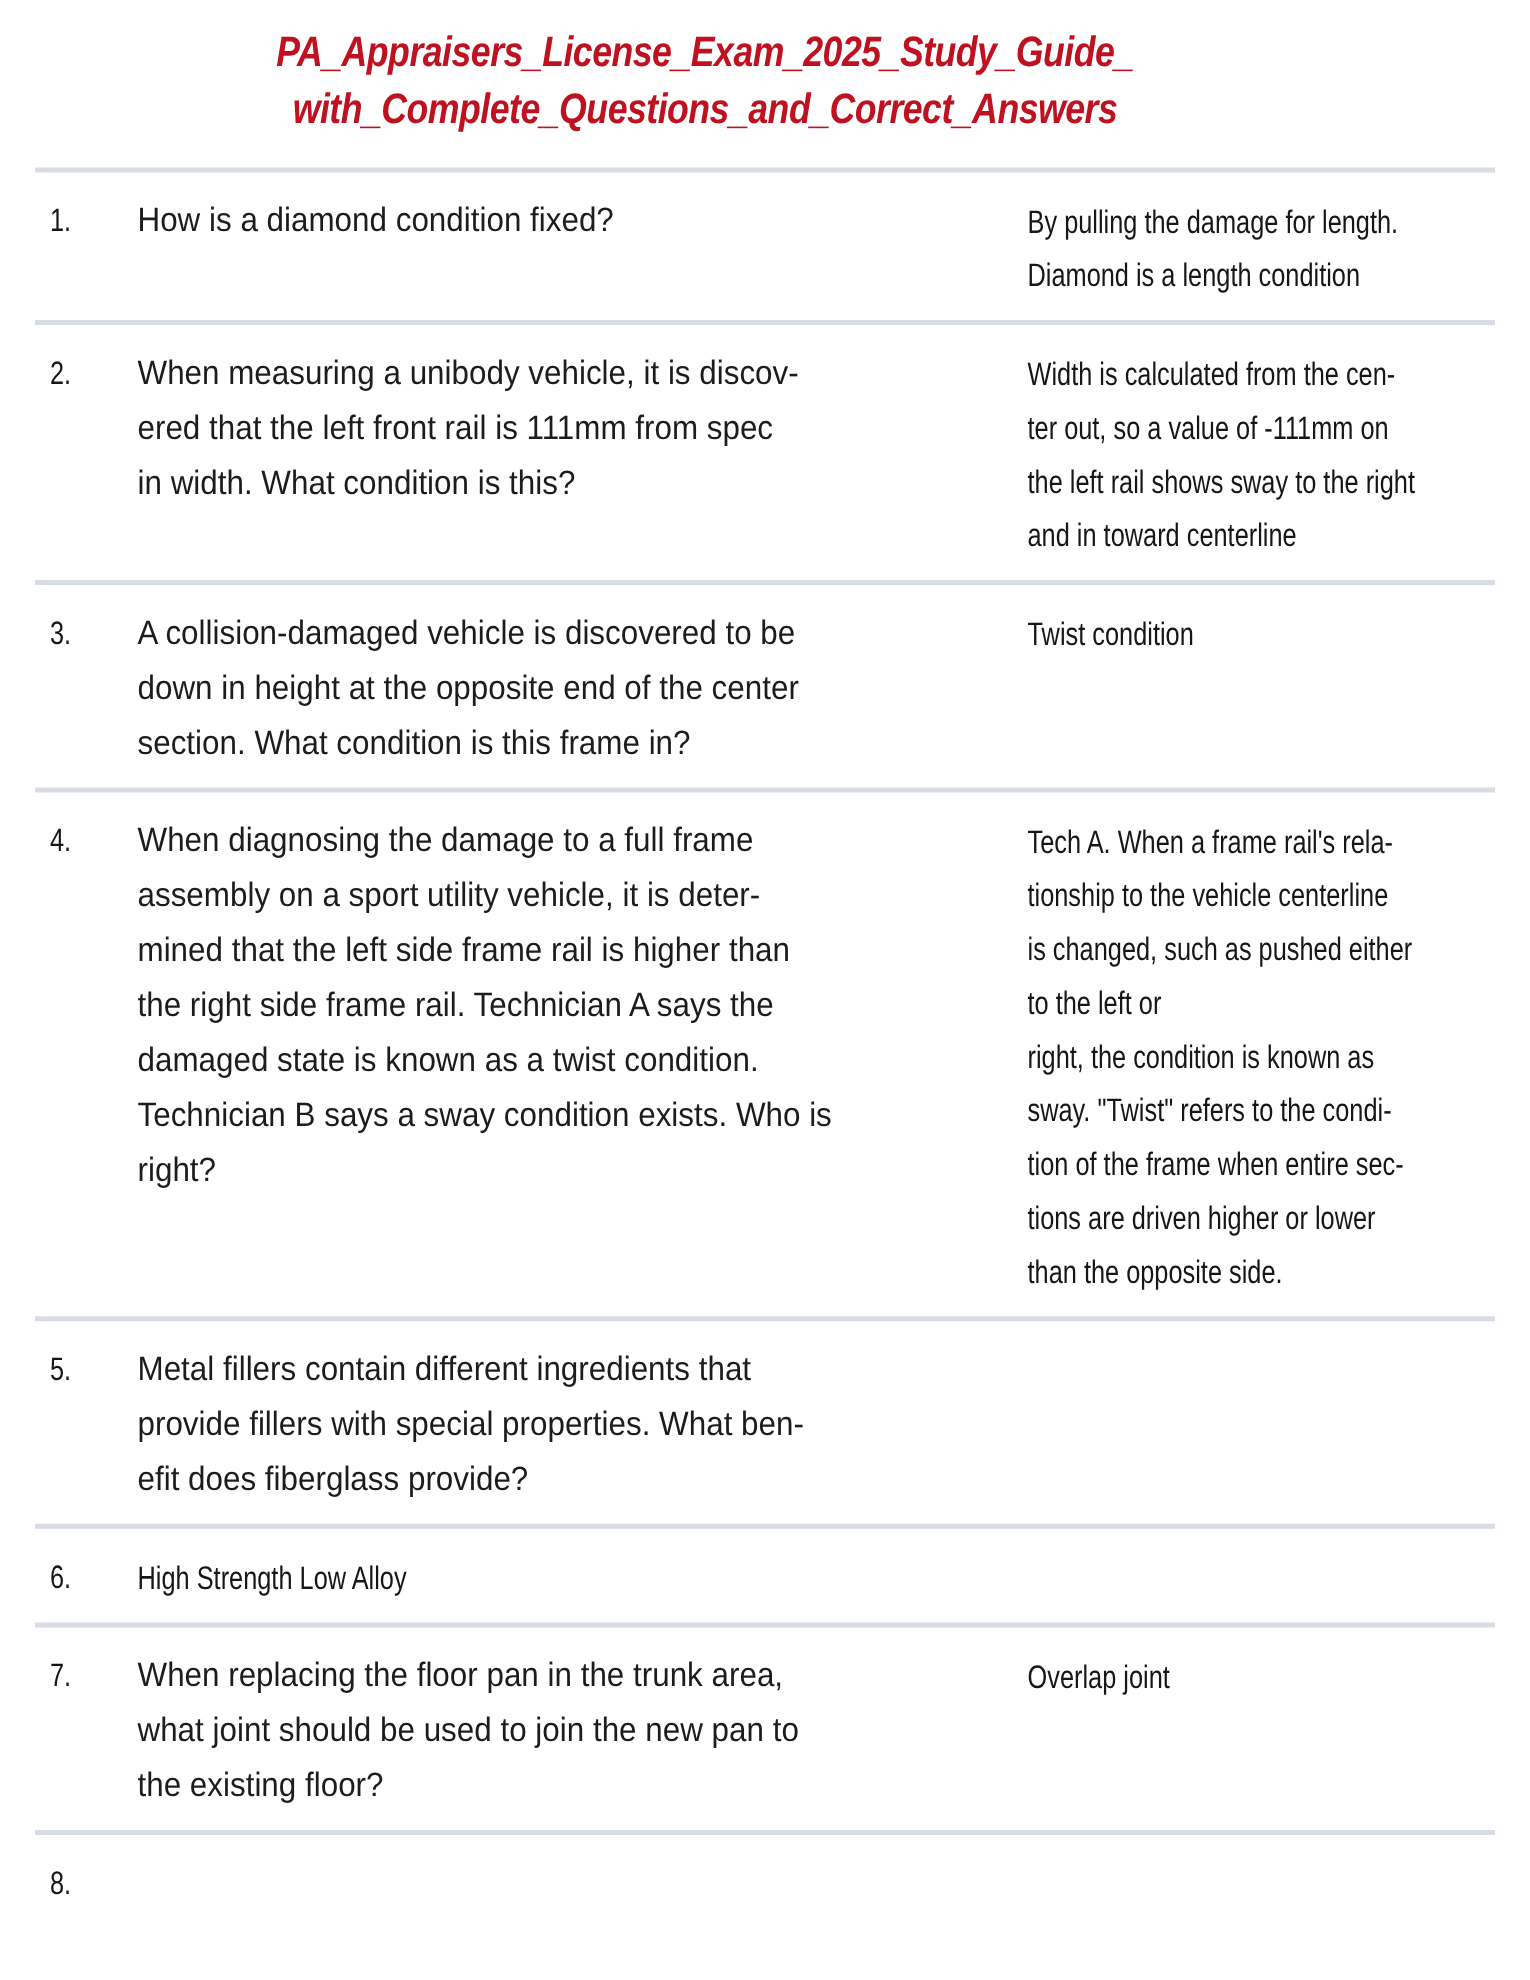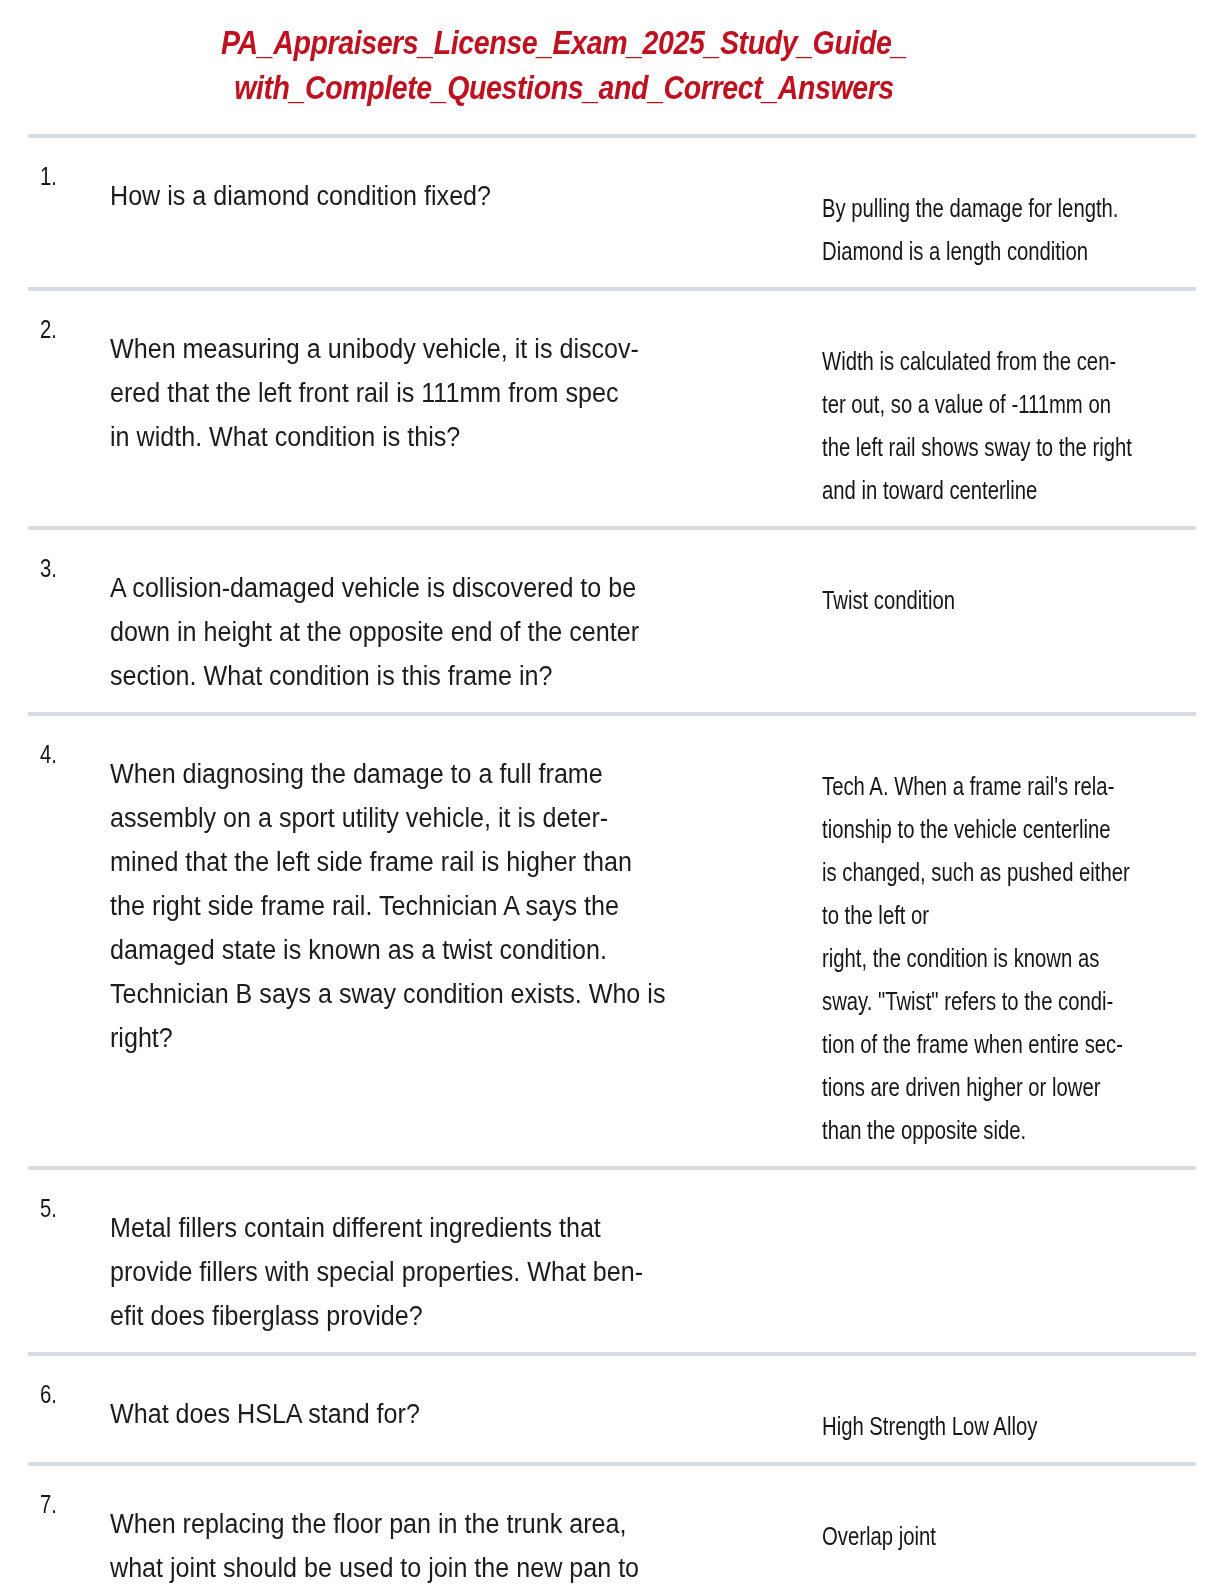--- a/index.html
+++ b/index.html
@@ -41,31 +41,31 @@
   .condensed {
     transform: scaleX(0.78);
     transform-origin: 0 0;
     width: 128%;
     color: #161616;
   }
   .num-cell .condensed {
     font-size: 26px;
     line-height: 44px;
   }
-  .q-cell { overflow: visible; margin-top: 20px; }
+  .q-cell { overflow: visible; }
   .q-inner {
     font-size: 27px;
     line-height: 44px;
     color: #1c1c1c;
     white-space: pre-line;
     transform: scaleX(0.93);
     transform-origin: 0 0;
     width: 107.5%;
   }
-  .a-cell { overflow: visible; padding-top: 2px; margin-top: 31px; }
+  .a-cell { overflow: visible; padding-top: 2px; }
   .a-inner {
     font-size: 26px;
     line-height: 43px;
     white-space: pre-line;
   }
 </style>
 </head>
 <body>
 
 <div class="page">
@@ -155,23 +155,20 @@
           <div class="q-inner">Metal fillers contain different ingredients that
 provide fillers with special properties. What ben-
 efit does fiberglass provide?</div>
         </div>
     </div>
 
     <div class="row">
       <div class="num-cell">
           <div class="condensed">6.</div>
         </div>
-      <div class="q-cell">
-          <div class="q-inner">What does HSLA stand for?</div>
-        </div>
       <div class="a-cell">
           <div class="a-inner condensed">High Strength Low Alloy</div>
         </div>
     </div>
 
     <div class="row">
       <div class="num-cell">
           <div class="condensed">7.</div>
         </div>
       <div class="q-cell">

